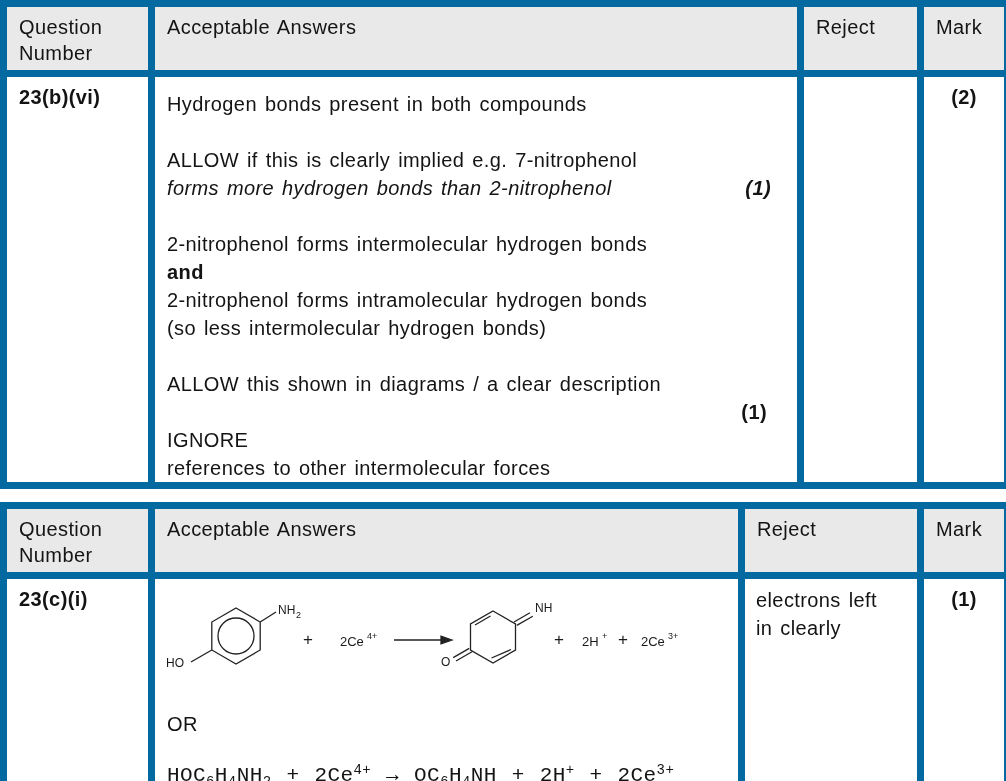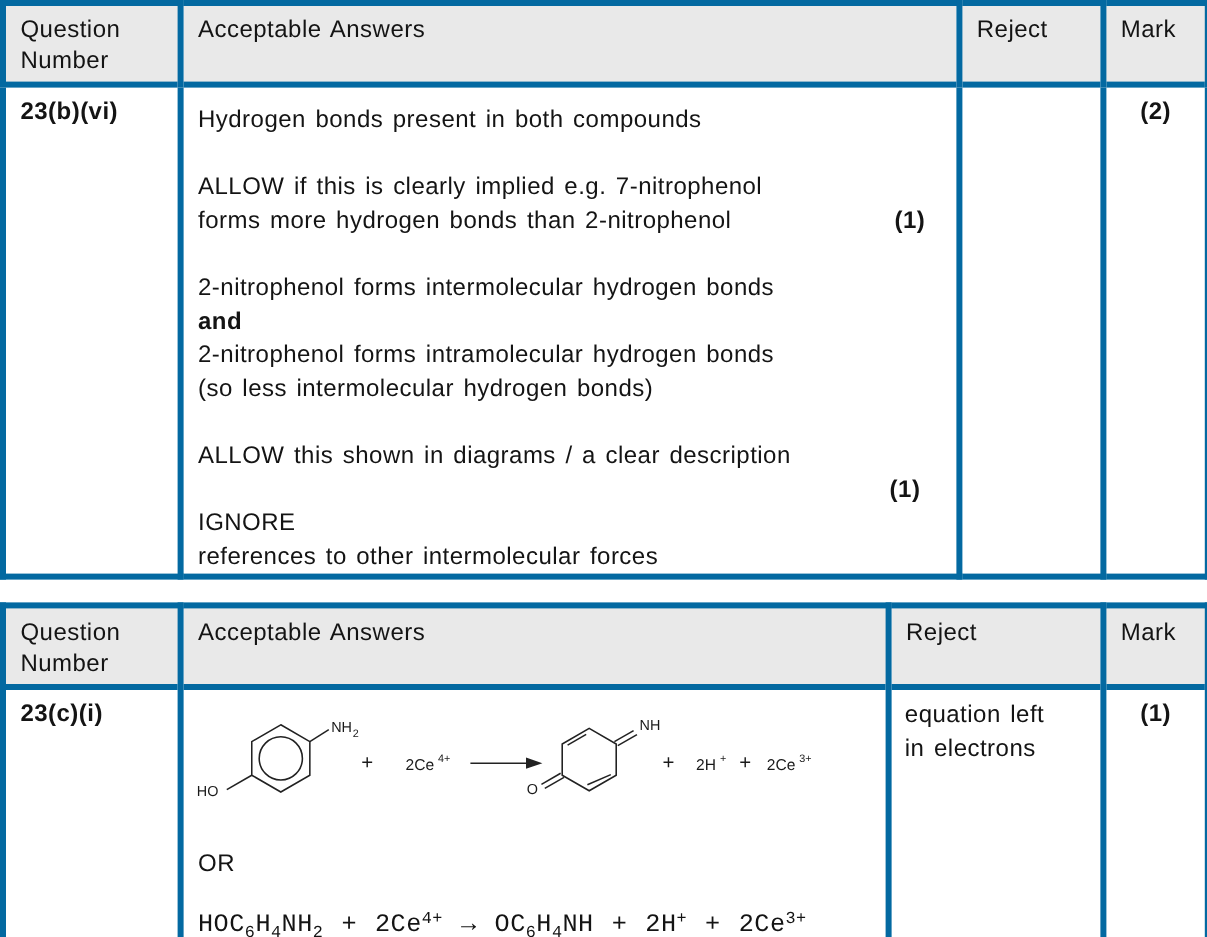--- a/index.html
+++ b/index.html
@@ -8,33 +8,33 @@
     font-family:"Liberation Sans","DejaVu Sans",sans-serif;
     color:#141414;font-size:20px;letter-spacing:0.4px;word-spacing:2px;
   }
   table.mstable{
     border-collapse:collapse;table-layout:fixed;position:absolute;left:0;
     width:1004px;background:#ffffff;
     border:2px solid #2f2f2f;border-bottom:3px solid #8a8a8a;
   }
   #table1{top:0;height:477px;}
   #table2{top:502px;height:277px;}
-  th,td{vertical-align:top;border:5px solid #0369a1;overflow:hidden;}
+  th,td{vertical-align:top;border:7px solid #0369a1;overflow:hidden;}
   th{
     background:#e9e9e9;font-weight:normal;text-align:left;
     font-size:20px;line-height:26px;padding:7px 8px 4px 12px;
     border-bottom:2px solid #8f8f8f;
   }
   tr.headrow{height:55px;}
   td.qcell{font-weight:bold;padding:9px 6px 16px 12px;}
   td.acell{padding:13px 12px 0 12px;margin-left:16px;}
   td.rejcell{padding:7px 8px 0 11px;line-height:28px;}
   td.markcell{font-weight:bold;text-align:center;padding:9px 2px 0 2px;}
   .line{line-height:28px;min-height:28px;white-space:nowrap;}
-  .flexline{display:flex;}
+  .flexline{display:flex;font-style:italic;}
   .pushright{margin-left:auto;padding-right:14px;}
   .rightline{text-align:right;padding-right:18px;}
   .b{font-weight:bold;}
   .orline{margin-top:26px;line-height:28px;}
   .eq{margin-top:24px;font-size:21px;white-space:pre;}
   .eq span{white-space:pre;font-family:Liberation Mono, monospace;}
   .eq .sub{font-size:14px;position:relative;top:5px;}
   .eq .sup{font-size:14px;position:relative;top:-7px;}
   .diagwrap{margin:2px 0 0 -7px;height:90px;}
   svg text{font-family:"Liberation Sans","DejaVu Sans",sans-serif;fill:#1a1a1a;letter-spacing:0;}
@@ -142,19 +142,19 @@
           <text x="508" y="45" font-size="9">3+</text>
         </svg>
       </div>
 
       <div class="orline">OR</div>
 
       <div class="eq"><span>HOC</span><span class="sub">6</span><span>H</span><span class="sub">4</span><span>NH</span><span class="sub">2</span><span> + 2Ce</span><span class="sup">4+</span><span> → OC</span><span class="sub">6</span><span>H</span><span class="sub">4</span><span>NH + 2H</span><span class="sup">+</span><span> + 2Ce</span><span class="sup">3+</span></div>
 
     </td>
     <td class="rejcell">
-      <div>equation left</div>
-      <div>in electrons</div>
+      <div>electrons left</div>
+      <div>in clearly</div>
     </td>
     <td class="markcell">(1)</td>
   </tr>
 </tbody>
   </table>
 
 </body></html>

